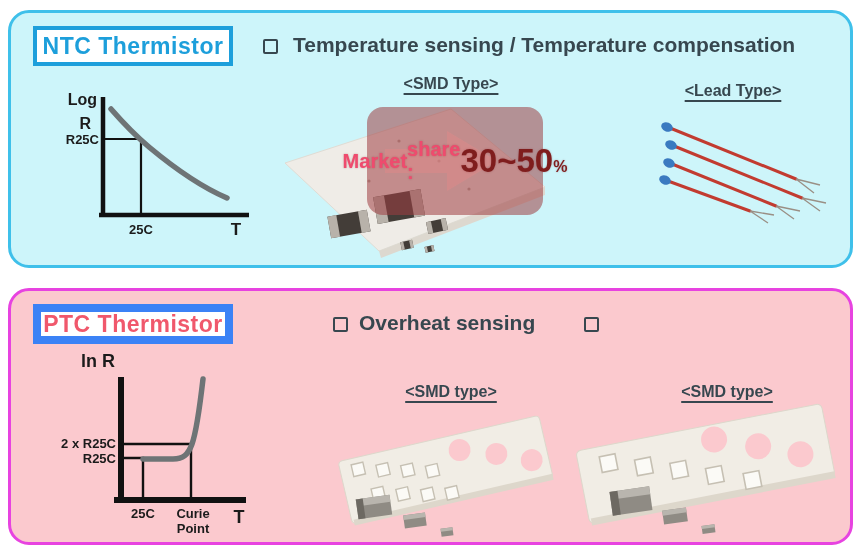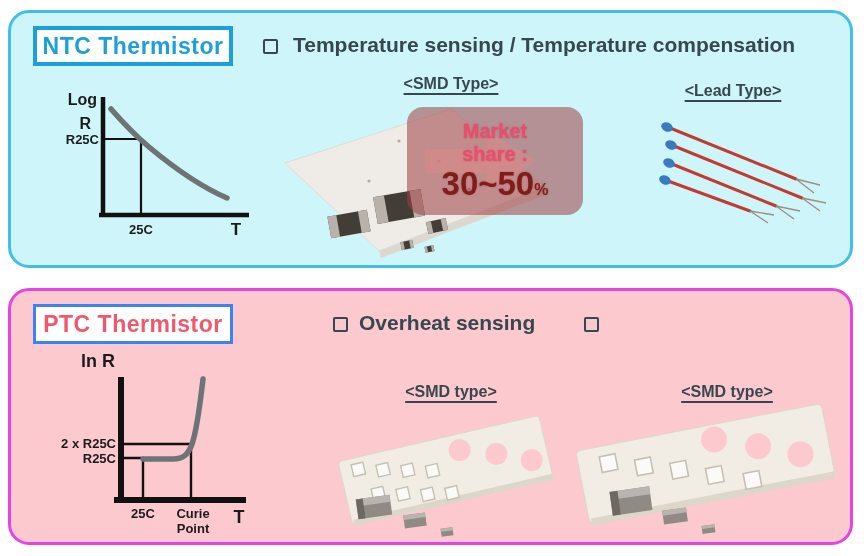--- a/index.html
+++ b/index.html
@@ -7,21 +7,21 @@
   .page { position:relative; width:864px; height:556px; background:#ffffff; overflow:hidden; }
 
   .panel { position:absolute; left:8px; width:845px;border-radius:21px; }
   .panel.ntc { top:10px; height:258px; background:#cdf5fa; border:3px solid #3fc0ea; }
   .panel.ptc { top:288px; height:257px; background:#fbc9ce; border:3px solid #e743e0; }
 
   .title-box { position:absolute; left:22px; top:13px; width:200px; height:40px;
     background:#ffffff; display:flex; align-items:center; justify-content:center;
     font-size:23px; font-weight:bold; letter-spacing:0.5px; }
   .title-box.ntc-t { border:4px solid #1d9fdb; color:#1d9fdb; }
-  .title-box.ptc-t { border:3px solid #3b82f6; color:#f0586c; }
+  .title-box.ptc-t { border:8px solid #3b82f6; color:#f0586c; }
 
   .bullet-row { position:absolute; display:flex; align-items:center; gap:15px;
     font-size:21px; font-weight:bold; color:#37474f; white-space:nowrap; }
   .ntc .bullet-row { left:252px; top:20px; }
   .ptc .bullet-row { left:322px; top:20px; gap:49px; }
   .bullet-item { display:flex; align-items:center; gap:11px; }
   .cbx { display:inline-block; width:15px; height:15px; border:2.5px solid #37474f;
     border-radius:2px; flex:0 0 auto; margin-top:2px; }
 
   .section-label { position:absolute; width:170px; text-align:center; font-size:16px;
@@ -37,22 +37,22 @@
   .ptc-graph { left:32px; top:56px; }
   .graph-svg text { font-family:"Liberation Sans", sans-serif; font-weight:bold; fill:#1b1b1b; }
 
   .img-svg { position:absolute; }
   .ntc-smd-img  { left:268px; top:88px; }
   .lead-img     { left:633px; top:98px; }
   .tape-img-l   { left:318px; top:118px; }
   .tape-img-r   { left:548px; top:105px; }
 
   .market-overlay { position:absolute; left:356px; top:94px; width:176px; height:108px;
-    background:rgba(158,62,66,0.55); border-radius:16px; display:flex; flex-direction:column;
-    align-items:center; justify-content:center; z-index:5;margin-left:40px; }
+    background:rgba(158,62,66,0.55); border-radius:16px; display:flex; flex-direction:row;
+    align-items:center; justify-content:center; z-index:5; }
   .market-overlay .ln { font-size:20px; font-weight:bold; color:#ef4b6e; line-height:1.15;
     text-shadow:0 0 2px rgba(120,20,30,0.35); }
   .market-overlay .val { font-size:33px; font-weight:bold; color:#7f1d1d; line-height:1.1;
     text-shadow:0 0 2px rgba(120,20,30,0.35); }
   .market-overlay .pct { font-size:16px; }
   .overlay-arrow { position:absolute; left:18px; top:22px; opacity:0.5; z-index:-1; }
 </style>
 </head>
 <body>
 

